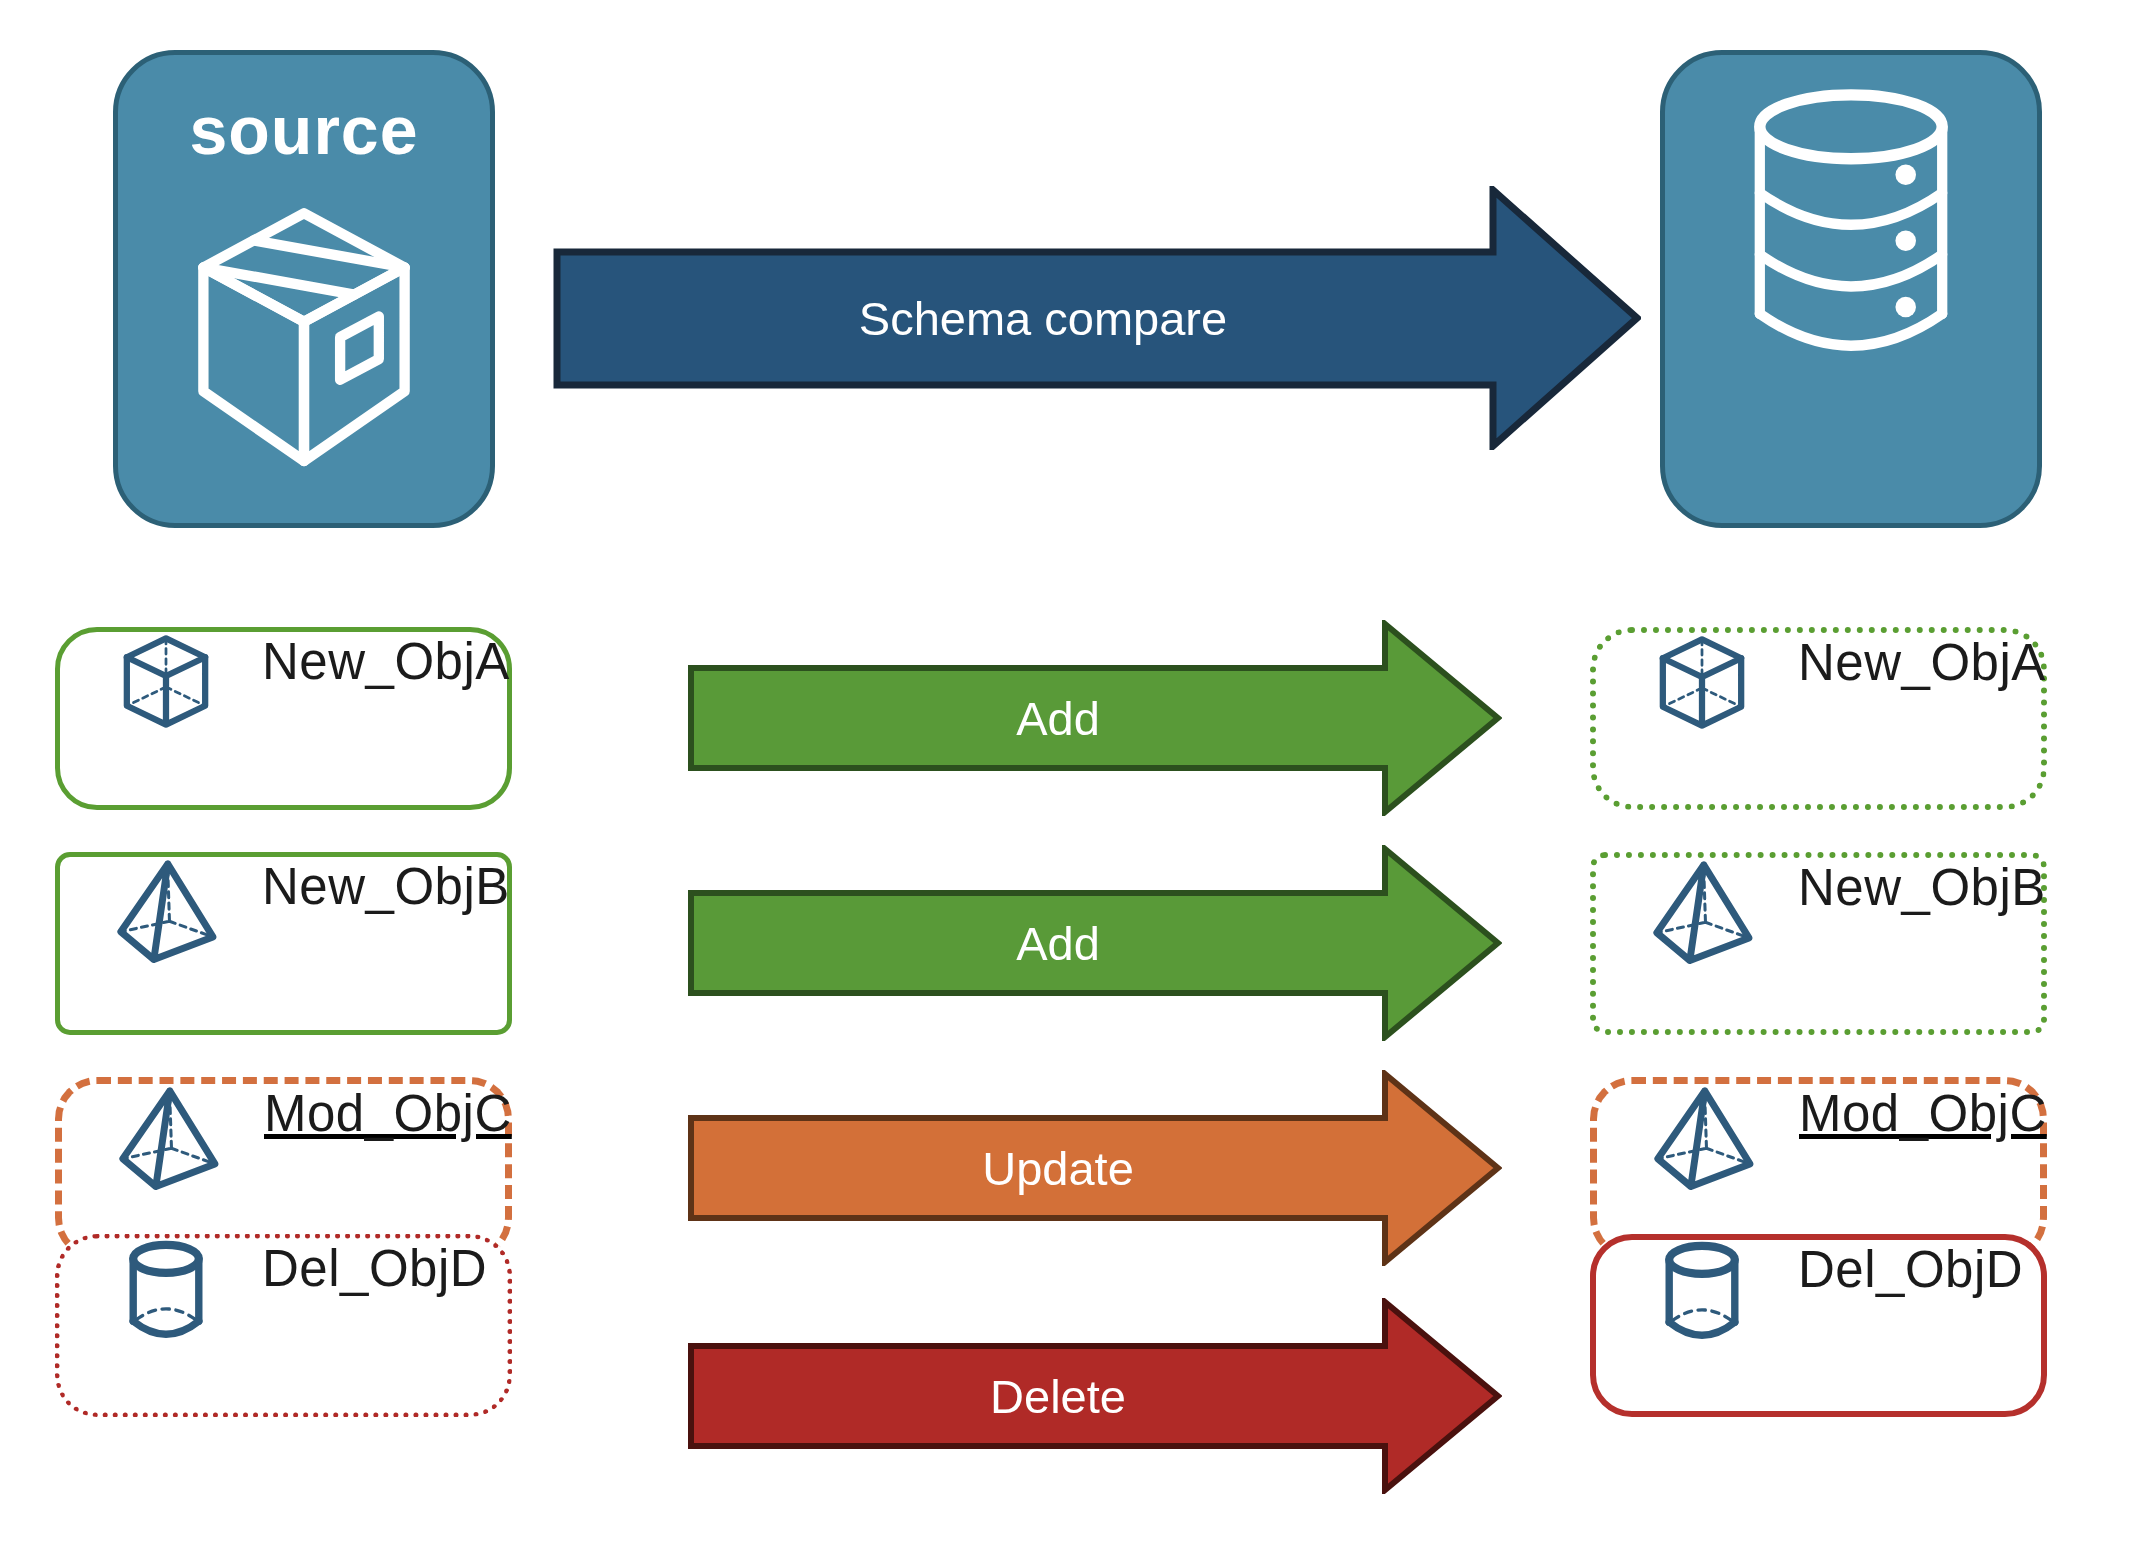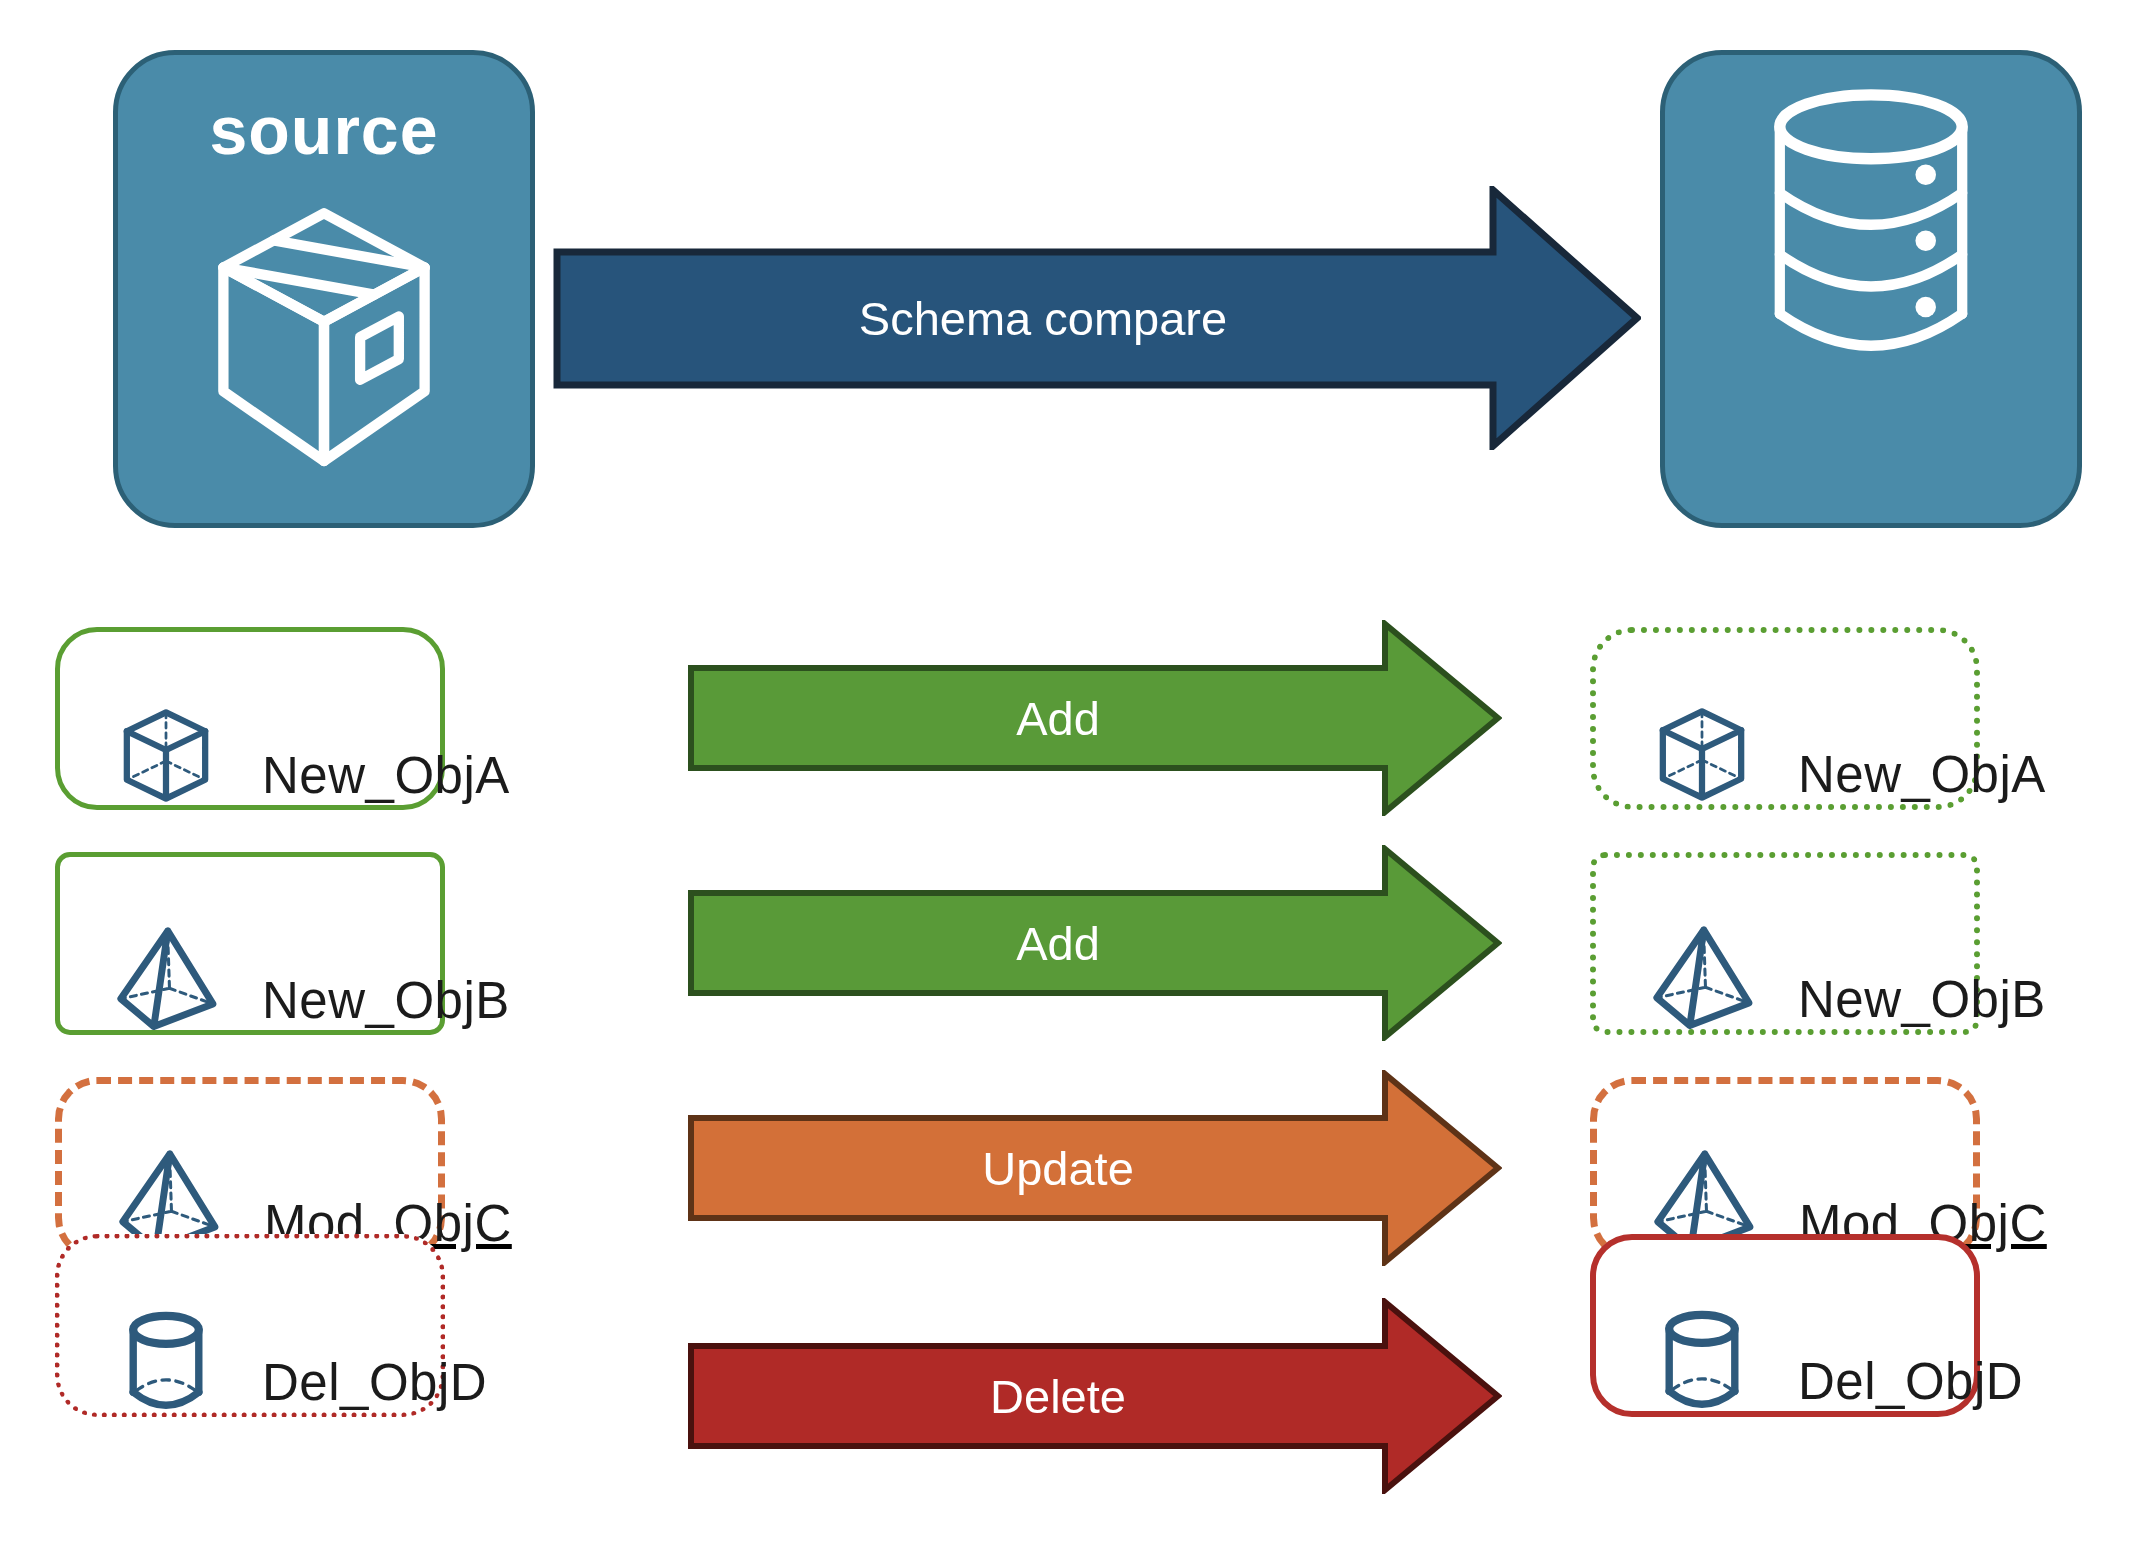--- a/index.html
+++ b/index.html
@@ -11,21 +11,21 @@
     --green_line:#5a9e32; --orange_line:#d3703f; --red_line:#b5302c;
     --icon_blue:#2e5a7c; --text_dark:#1b1b1b;
   }
   html,body{margin:0;padding:0;background:#ffffff;}
   .canvas{
     position:relative; width:2150px; height:1550px; background:#ffffff;
     font-family:"Liberation Sans", sans-serif; overflow:hidden;
   }
   
   .node{
-    position:absolute; top:50px; width:422px; height:478px;
+    position:absolute; top:50px; width:382px; height:478px;
     background:var(--node_fill); border:5px solid var(--node_border);
     border-radius:62px; box-sizing:border-box;
     display:flex; flex-direction:column; align-items:center;
   }
   .node.source{left:113px;}
   .node.target{left:1660px;}
   .node-label{
     margin-top:36px; font-size:68px; font-weight:800; color:#ffffff; letter-spacing:1px;
   }
   .node-icon{margin-top:26px;}
@@ -37,23 +37,23 @@
   .arrow-text{
     fill:#ffffff; font-family:"Liberation Sans", sans-serif; font-size:47px;
     text-anchor:middle; dominant-baseline:central;
   }
   .fill-navy{fill:var(--navy_fill); stroke:var(--navy_border);}
   .fill-green{fill:var(--green_fill); stroke:var(--green_border);}
   .fill-orange{fill:var(--orange_fill); stroke:var(--orange_border);}
   .fill-red{fill:var(--red_fill); stroke:var(--red_border);}
   
   .row-box{
-    position:absolute; width:390px; height:183px; background:#ffffff;
+    position:absolute; width:457px; height:183px; background:#ffffff;
     border-radius:42px; box-sizing:border-box;
-    display:flex; align-items:flex-end; padding-left:48px; gap:38px;
+    display:flex; align-items:flex-start; padding-left:48px; gap:38px;
   }
   .row-box.left{left:55px;}
   .row-box.right{left:1590px;}
   .row-box.r1{top:627px;} .row-box.r2{top:852px;border-radius:15px;}
   .row-box.r3{top:1077px;} .row-box.r4{top:1234px;}
   .b-green-solid{border:5px solid var(--green_line);}
   .b-green-dotted{border:6px dotted var(--green_line);}
   .b-orange-dashed{border:7px dashed var(--orange_line);text-decoration:underline;}
   .b-red-dotted{border:5px dotted var(--red_fill);}
   .b-red-solid{border:6px solid var(--red_line);}

